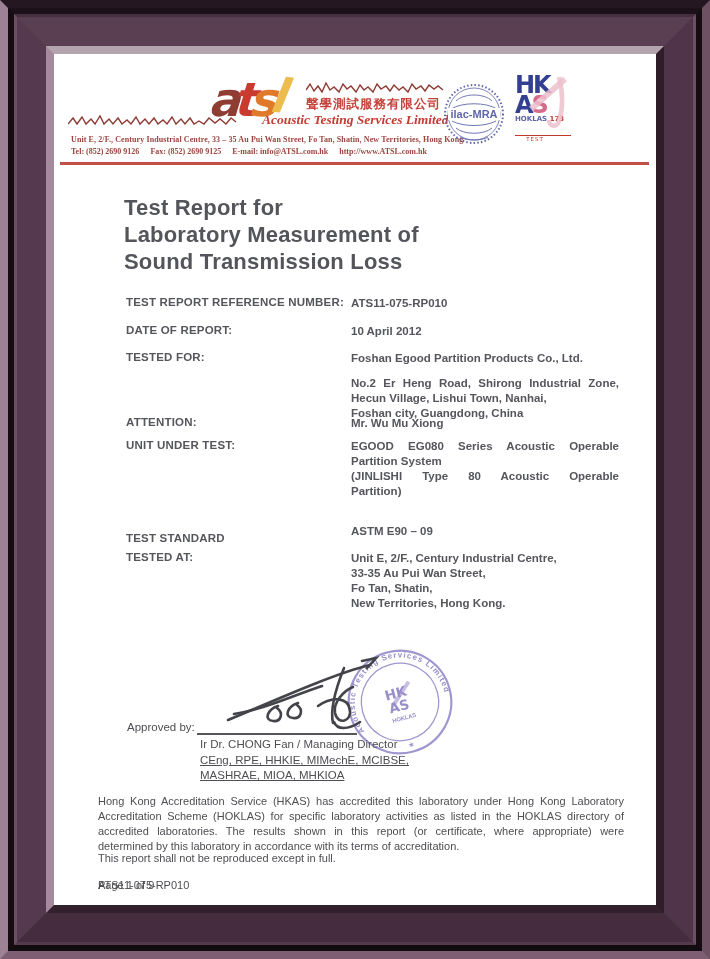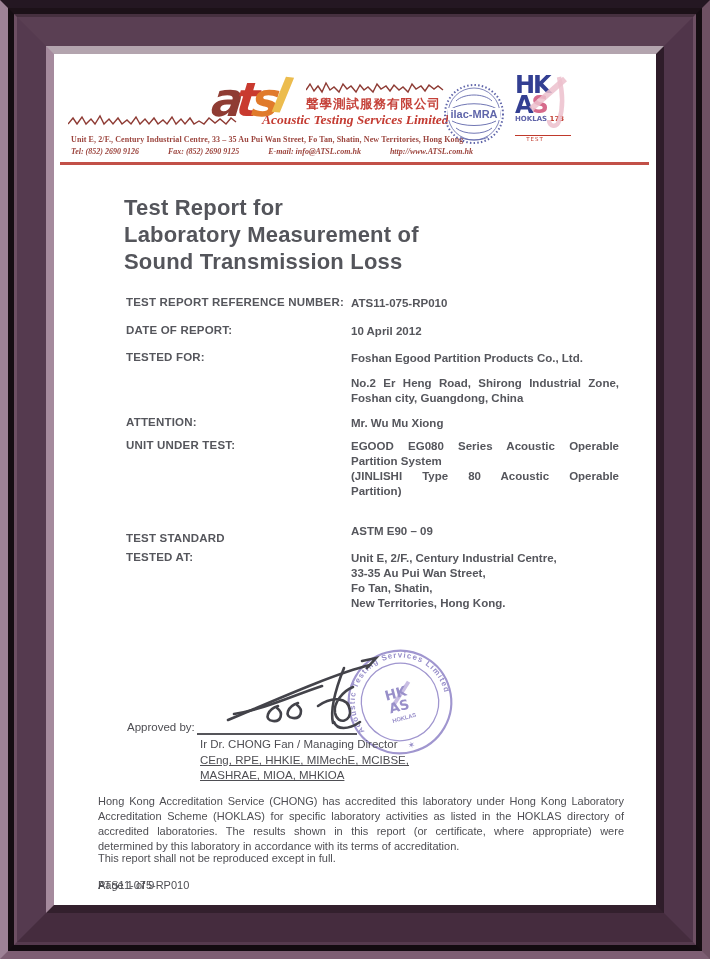--- a/index.html
+++ b/index.html
@@ -32,21 +32,21 @@
   .ll { color:#ecbc4e; font-size:58px; transform:translateY(-4px) rotate(6deg); }
 
   .zh { left:252px; top:42px; width:140px; font-size:12.5px; font-weight:bold;
         letter-spacing:1px; color:#c5423a; white-space:nowrap; }
   .script { left:208px; top:58px; width:184px; font-family:"Liberation Serif", serif;
             font-style:italic; font-weight:bold; font-size:13.5px; color:#c43c33; white-space:nowrap; }
   .addr { left:17px; top:81px; width:372px; font-family:"Liberation Serif", serif;
           font-weight:bold; font-size:8px; color:#9c453e; letter-spacing:0.1px; white-space:nowrap; }
   .contact { left:17px; top:93px; width:372px; font-family:"Liberation Serif", serif;
              font-weight:bold; font-size:8px; color:#9c453e; white-space:nowrap; }
-  .contact span { margin-right:29px;font-style:italic; }
+  .contact span { margin-right:11px; }
   .redline { left:6px; top:108px; width:589px; height:3px; background:#c25048; }
 
   .sq { stroke:#8e3b34; fill:none; stroke-width:1.4; }
 
   .ilac { left:388px; top:27px; }
   .hkas { left:461px; top:21px; width:56px; font-family:"DejaVu Sans", sans-serif; }
   .hkas .big { font-weight:bold; font-size:24px; line-height:20px; letter-spacing:-2px; color:#333f92; }
   .hkas .pinkS { color:#d66a8b; }
   .hkas .swoosh { position:absolute; left:0; top:0; }
   .hoklas-line { margin-top:0; font-size:7px; font-weight:bold; color:#5f63a8;
@@ -150,20 +150,21 @@
         <div class="val" style="top:242px">ATS11-075-RP010</div>
 
         <div class="lab" style="top:270px">DATE OF REPORT:</div>
         <div class="val" style="top:270px">10 April 2012</div>
 
         <div class="lab" style="top:297px">TESTED FOR:</div>
         <div class="val" style="top:297px">Foshan Egood Partition Products Co., Ltd.</div>
 
         <div class="val" style="top:322px">
           <div class="vline jst">No.2 Er Heng Road, Shirong Industrial Zone,</div>
+          <div class="vline">Hecun Village, Lishui Town, Nanhai,</div>
           <div class="vline">Foshan city, Guangdong, China</div>
         </div>
 
         <div class="lab" style="top:362px">ATTENTION:</div>
         <div class="val" style="top:362px">Mr. Wu Mu Xiong</div>
 
         <div class="lab" style="top:385px">UNIT UNDER TEST:</div>
         <div class="val" style="top:385px">
           <div class="vline jst">EGOOD EG080 Series Acoustic Operable</div>
           <div class="vline">Partition System</div>
@@ -215,21 +216,21 @@
 
         <div class="abs approved">Approved by:</div>
         <div class="abs sigline"></div>
         <div class="abs name">Ir Dr. CHONG Fan / Managing Director</div>
         <div class="abs creds">
           <div>CEng, RPE, HHKIE, MIMechE, MCIBSE,</div>
           <div>MASHRAE, MIOA, MHKIOA</div>
         </div>
 
         <div class="abs accr">
-          <div class="j">Hong Kong Accreditation Service (CHONG) has accredited this laboratory under Hong Kong Laboratory</div>
+          <div class="j">Hong Kong Accreditation Service (HKAS) has accredited this laboratory under Hong Kong Laboratory</div>
           <div class="j">Accreditation Scheme (HOKLAS) for specific laboratory activities as listed in the HOKLAS directory of</div>
           <div class="j">accredited laboratories. The results shown in this report (or certificate, where appropriate) were</div>
           <div>determined by this laboratory in accordance with its terms of accreditation.</div>
         </div>
         <div class="abs note">This report shall not be reproduced except in full.</div>
         <div class="abs page">Page 1 of 9</div>
         <div class="abs ref">ATS11-075-RP010</div>
 
       </div>
      </div>

